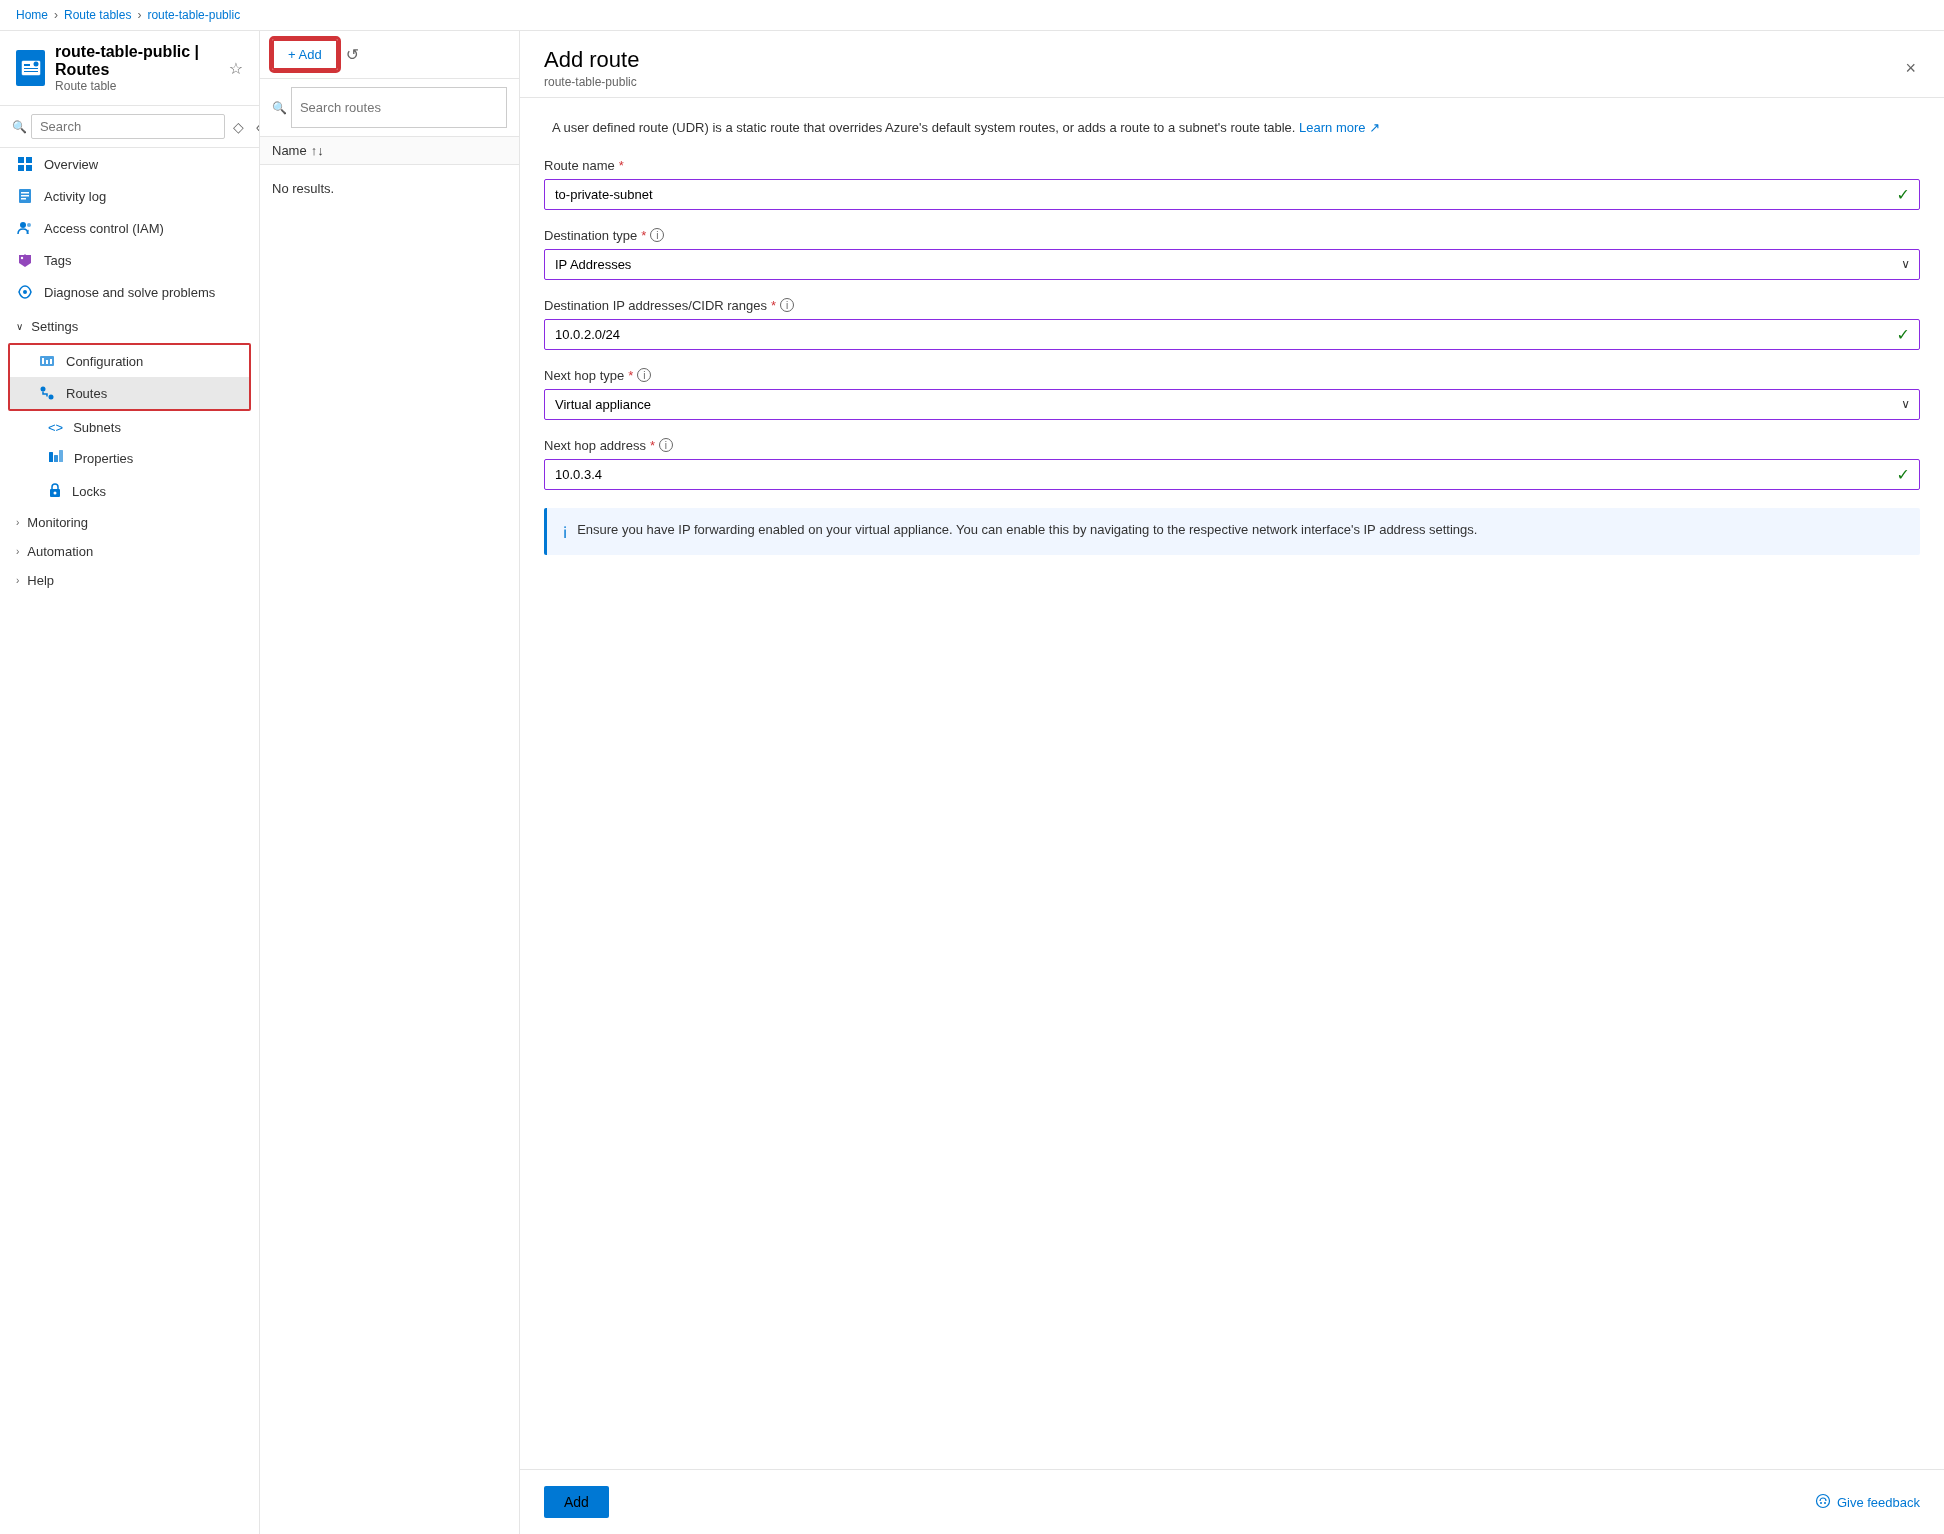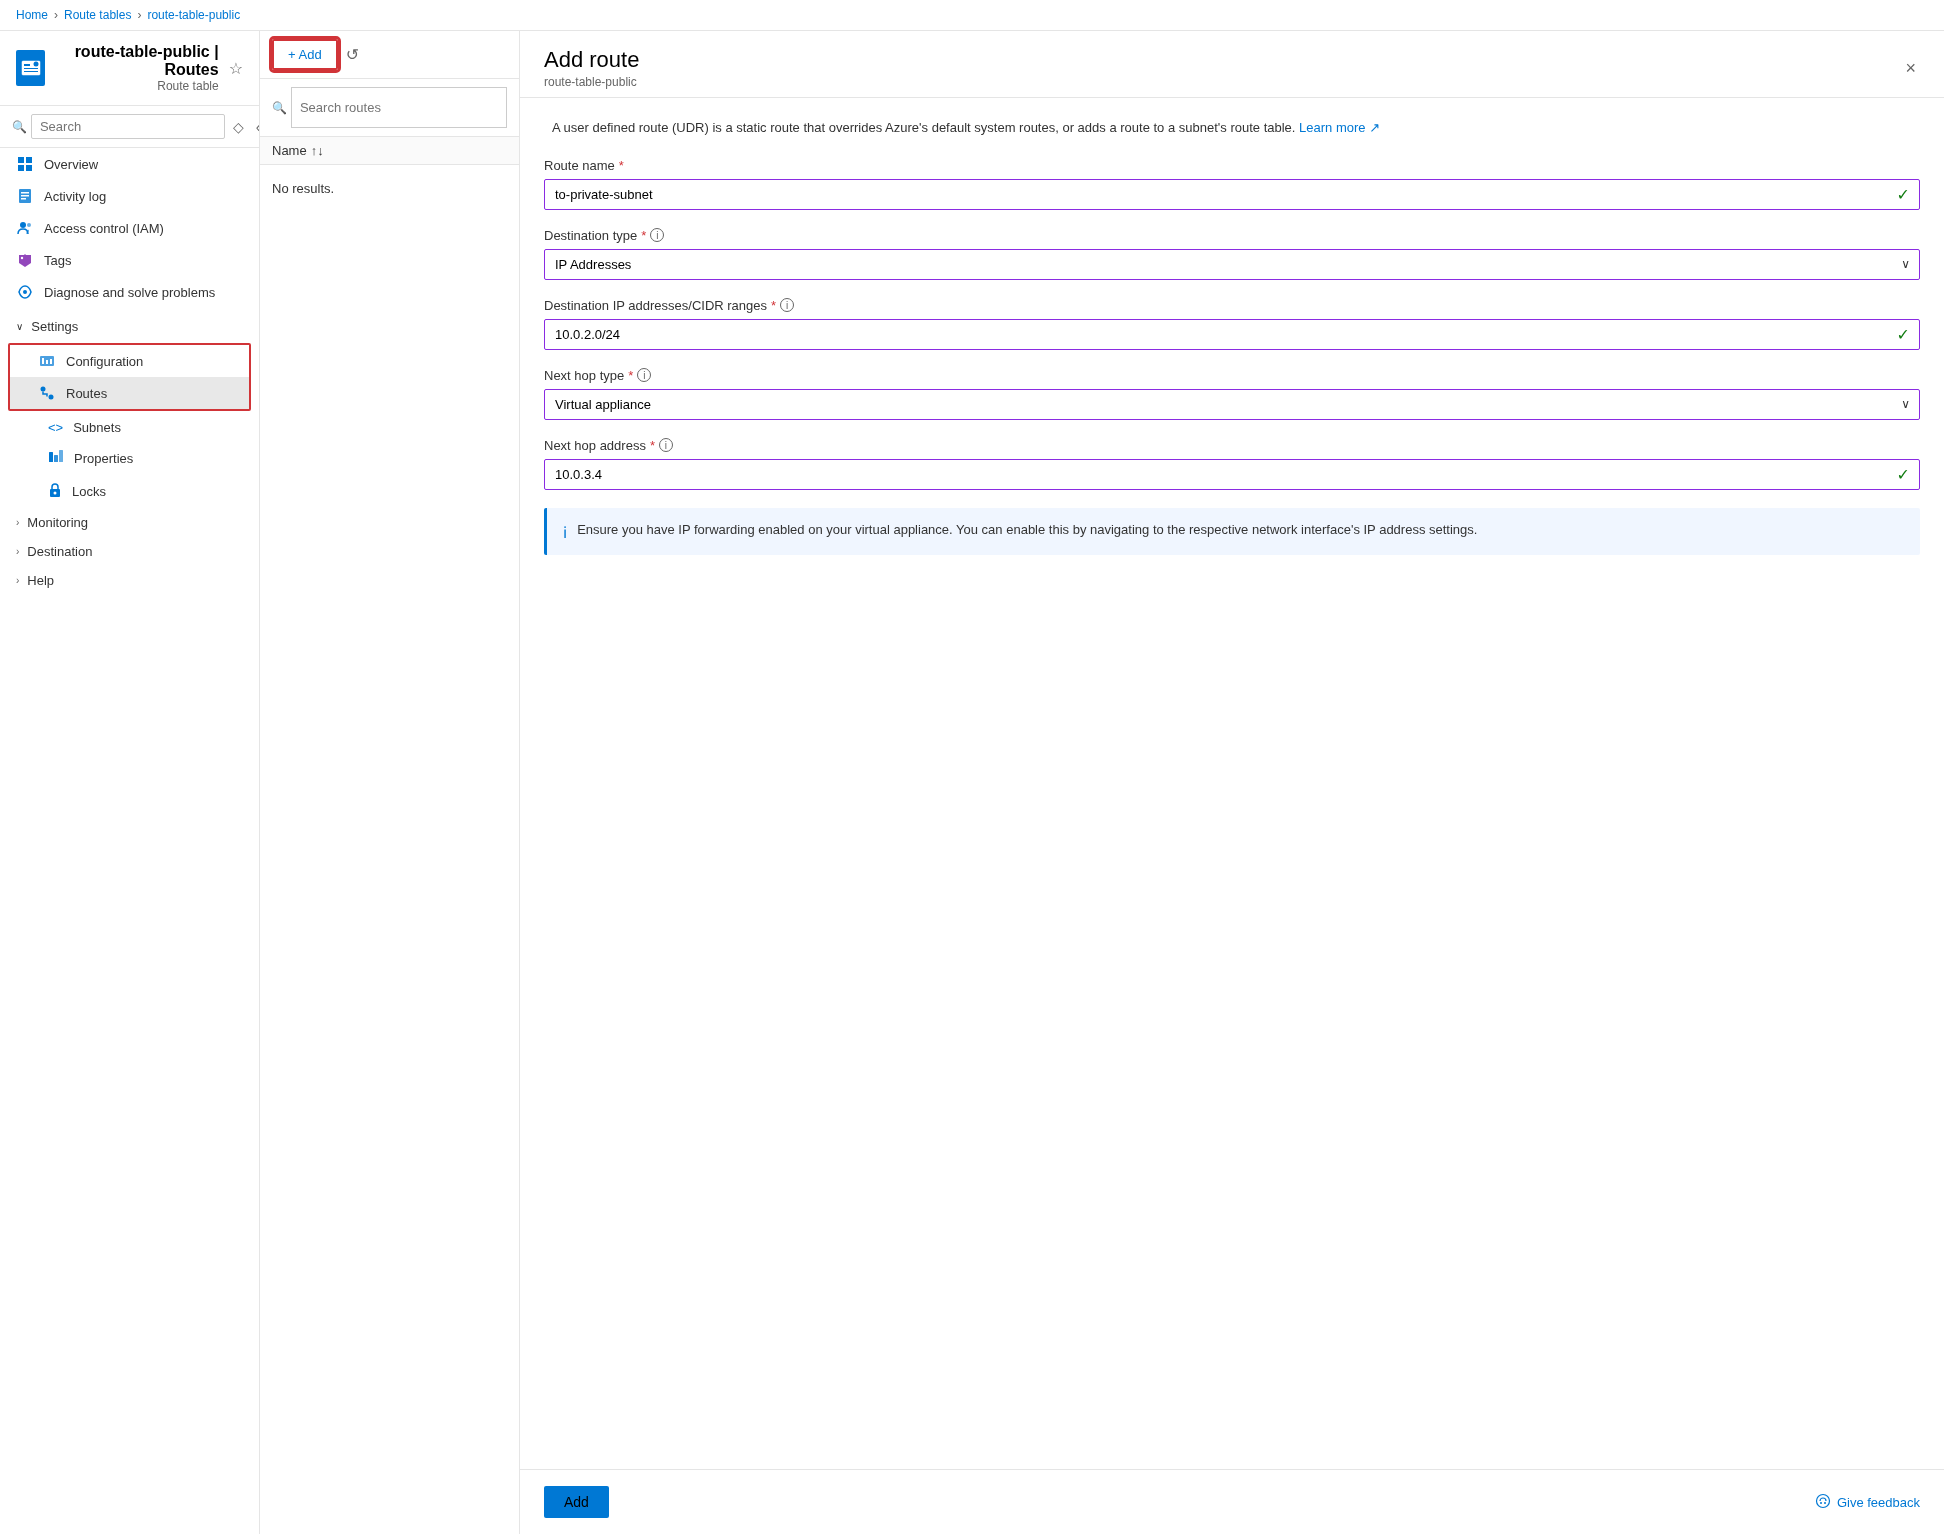--- a/index.html
+++ b/index.html
@@ -6,21 +6,21 @@
     body { font-family: 'Segoe UI', Arial, sans-serif; font-size: 14px; background: #f3f3f3; display: flex; flex-direction: column; height: 100vh; overflow: hidden; }
 
     .breadcrumb { font-size: 12px; color: #0078d4; padding: 8px 16px; background: #fff; display: flex; align-items: center; gap: 6px; border-bottom: 1px solid #e5e5e5; text-align: center; }
     .breadcrumb span { color: #666; }
 
     .main-layout { display: flex; flex: 1; overflow: hidden; background: #fff; }
 
     
     .sidebar { width: 260px; min-width: 260px; background: #fff; border-right: 1px solid #e5e5e5; display: flex; flex-direction: column; overflow-y: auto; }
 
-    .resource-header { display: flex; align-items: center; gap: 10px; padding: 12px 16px; border-bottom: 1px solid #e5e5e5; text-align: right; }
+    .resource-header { display: flex; align-items: center; gap: 10px; padding: 12px 16px; border-bottom: 1px solid #e5e5e5; }
     .resource-icon { width: 36px; height: 36px; background: #0078d4; border-radius: 2px; display: flex; align-items: center; justify-content: center; color: white; font-size: 18px; }
     .resource-title { font-size: 16px; font-weight: 600; color: #000; }
     .resource-subtitle { font-size: 12px; color: #666; }
     .star-icon { margin-left: auto; color: #666; font-size: 16px; cursor: pointer; }
 
     .search-box { display: flex; align-items: center; padding: 8px 12px; border-bottom: 1px solid #e5e5e5; gap: 4px; }
     .search-box input { border: 1px solid #ccc; padding: 4px 8px; flex: 1; font-size: 13px; outline: none; border-radius: 2px; }
     .search-box .nav-icons { display: flex; gap: 4px; align-items: center; }
     .nav-icon-btn { background: none; border: none; cursor: pointer; color: #666; font-size: 14px; padding: 2px 4px; }
 
@@ -235,21 +235,21 @@
       </span>
       <span>Locks</span>
     </div>
 
     <div class="expandable">
       <span class="arrow">›</span>
       <span>Monitoring</span>
     </div>
     <div class="expandable">
       <span class="arrow">›</span>
-      <span>Destination</span>
+      <span>Automation</span>
     </div>
     <div class="expandable">
       <span class="arrow">›</span>
       <span>Help</span>
     </div>
   </div>
 
   <div class="center-panel">
     <div class="toolbar">
       <button class="add-btn">+ Add</button>

